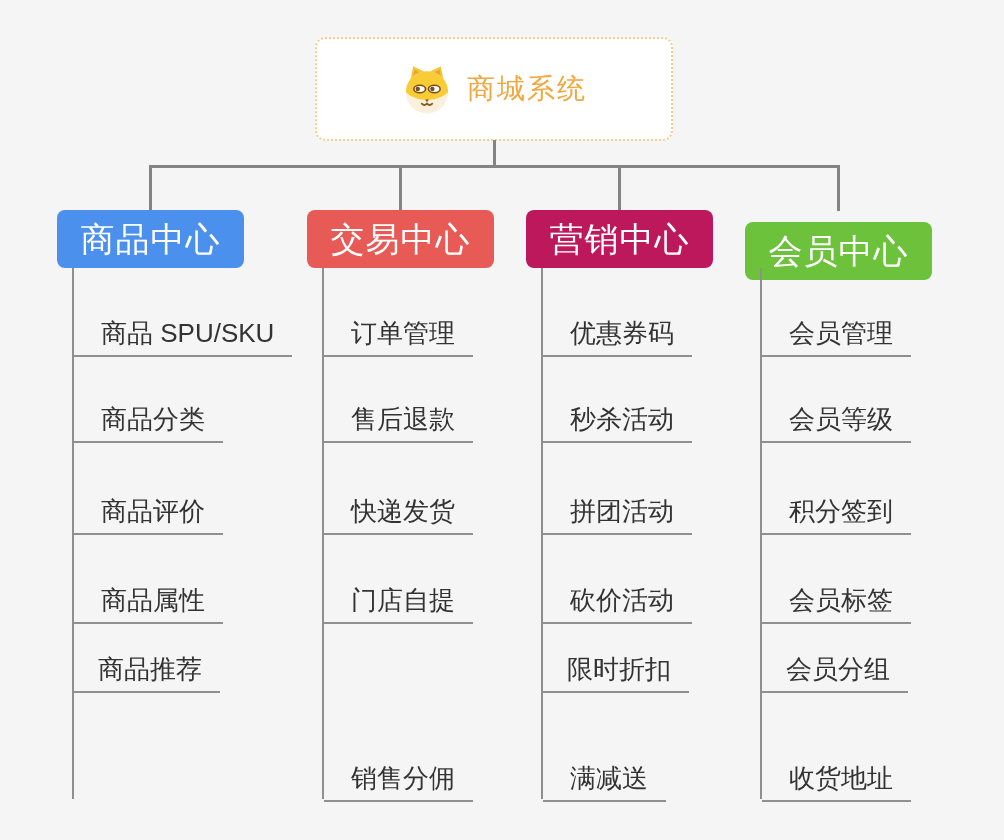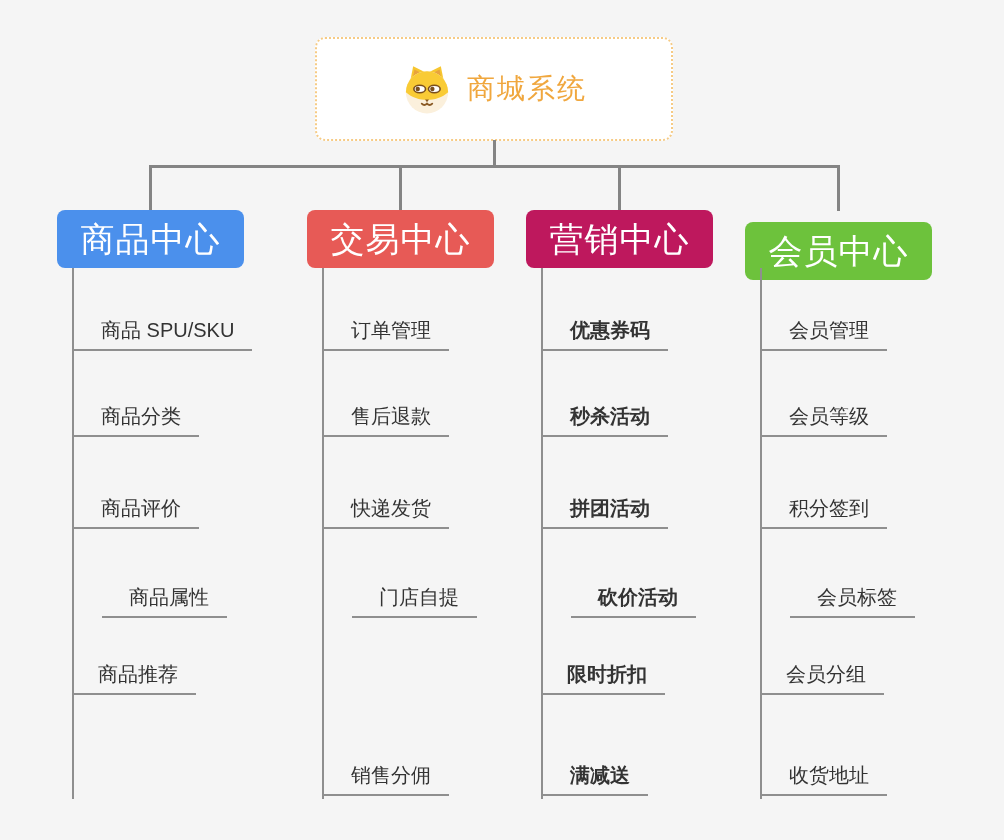--- a/index.html
+++ b/index.html
@@ -52,36 +52,36 @@
   .branch-node.b2{left:307px;}
   .branch-node.b3{left:526px;}
   .branch-node.b4{left:745px;margin-top:12px;}
   
   .branch-column{
     position:absolute;top:268px;height:531px;width:230px;
     border-left:2px solid #8F8F8F;
   }
   .branch-column.c1{left:72px;}
   .branch-column.c2{left:322px;}
-  .branch-column.c3{left:541px;font-weight:bold;}
+  .branch-column.c3{left:541px;}
   .branch-column.c4{left:760px;}
   .sub-topic{
     position:absolute;left:0;
     width:max-content;
     padding:0 18px 9px 27px;
     border-bottom:2px solid #8F8F8F;
-    font-size:20px;color:#333333;
+    font-size:26px;color:#333333;
     line-height:1;white-space:nowrap;
     cursor:default;
   }
   .sub-topic.r0{top:52px;}
   .sub-topic.r1{top:138px;}
   .sub-topic.r2{top:230px;}
-  .sub-topic.r3{top:319px;margin-left:28px;}
-  .sub-topic.r4{top:396px;padding-left:24px;}
+  .sub-topic.r3{top:319px;}
+  .sub-topic.r4{top:388px;padding-left:24px;}
   .sub-topic.r5{top:497px;}
 </style>
 </head>
 <body>
 
 <div class="canvas">
 
   <div class="root-node">
     <svg class="root-icon" viewBox="0 0 64 64" aria-hidden="true">
       <polygon points="11,24 15,4 31,12" fill="#F7C62F"></polygon>

